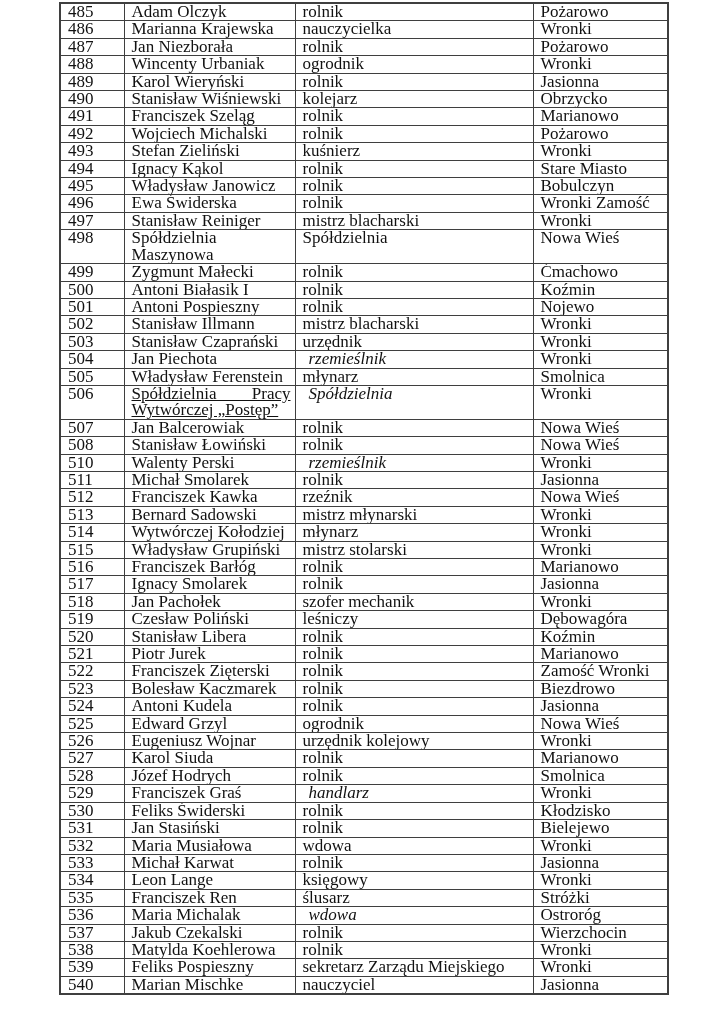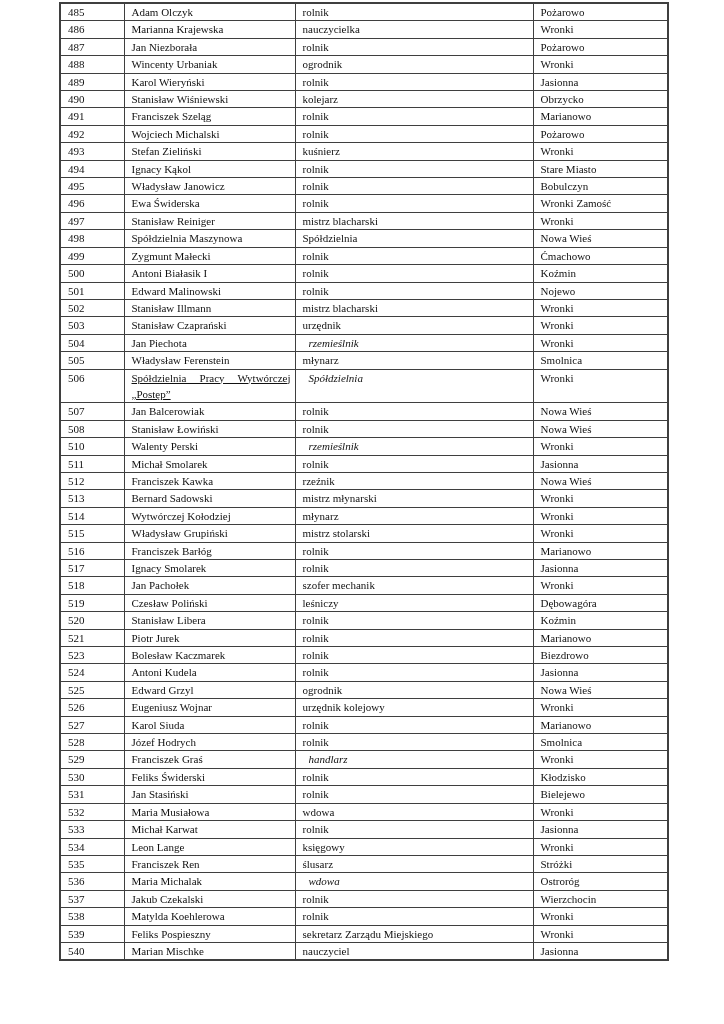--- a/index.html
+++ b/index.html
@@ -8,21 +8,21 @@
     --bg:#ffffff;
   }
   *{margin:0;padding:0;box-sizing:border-box;}
   html,body{width:724px;height:1024px;overflow:hidden;background:var(--bg);}
   body{font-family:"Liberation Serif","DejaVu Serif",serif;color:var(--ink);}
   .page{position:relative;width:724px;height:1024px;background:var(--bg);}
   table.registry{
     position:absolute;left:59px;top:2px;width:608px;
     border-collapse:collapse;table-layout:fixed;
     border:2px solid var(--line);
-    font-size:11px;line-height:16.4px;
+    font-size:17px;line-height:16.4px;
   }
   col.c-no{width:64px;}
   col.c-name{width:171px;}
   col.c-occ{width:238px;}
   col.c-place{width:135px;}
   tr.row{height:17.3px;}
   td{
     border:1px solid var(--line);
     vertical-align:top;
     padding:0 4px 0 7px;
@@ -135,21 +135,21 @@
           <td>Ćmachowo</td>
         </tr>
         <tr class="row">
           <td>500</td>
           <td>Antoni Białasik I</td>
           <td>rolnik</td>
           <td>Koźmin</td>
         </tr>
         <tr class="row">
           <td>501</td>
-          <td>Edward Malinowski</td>
+          <td>Antoni Pospieszny</td>
           <td>rolnik</td>
           <td>Nojewo</td>
         </tr>
         <tr class="row">
           <td>502</td>
           <td>Stanisław Illmann</td>
           <td>mistrz blacharski</td>
           <td>Wronki</td>
         </tr>
         <tr class="row">
@@ -252,20 +252,26 @@
           <td>520</td>
           <td>Stanisław Libera</td>
           <td>rolnik</td>
           <td>Koźmin</td>
         </tr>
         <tr class="row">
           <td>521</td>
           <td>Piotr Jurek</td>
           <td>rolnik</td>
           <td>Marianowo</td>
+        </tr>
+        <tr class="row">
+          <td>522</td>
+          <td>Franciszek Zięterski</td>
+          <td>rolnik</td>
+          <td>Zamość Wronki</td>
         </tr>
         <tr class="row">
           <td>523</td>
           <td>Bolesław Kaczmarek</td>
           <td>rolnik</td>
           <td>Biezdrowo</td>
         </tr>
         <tr class="row">
           <td>524</td>
           <td>Antoni Kudela</td>

